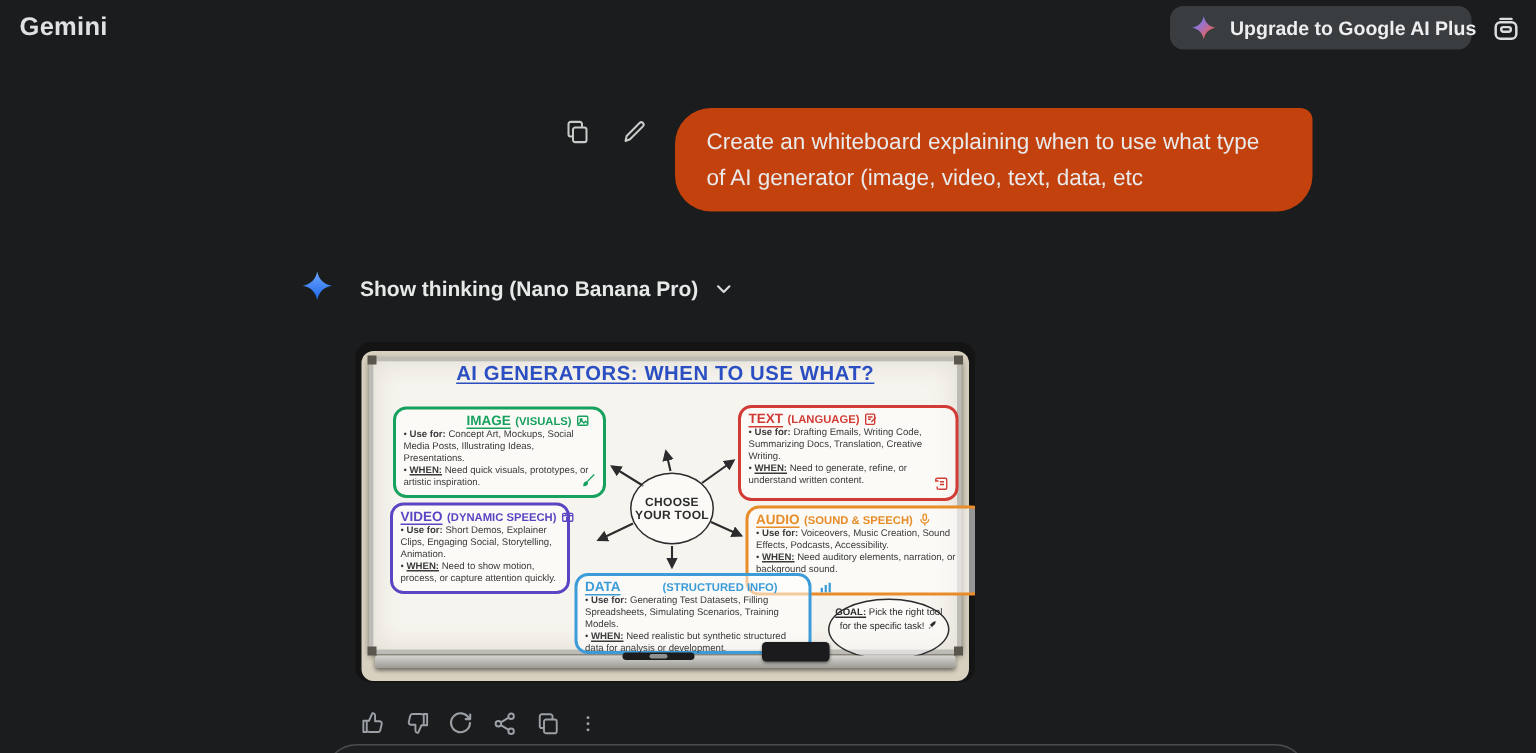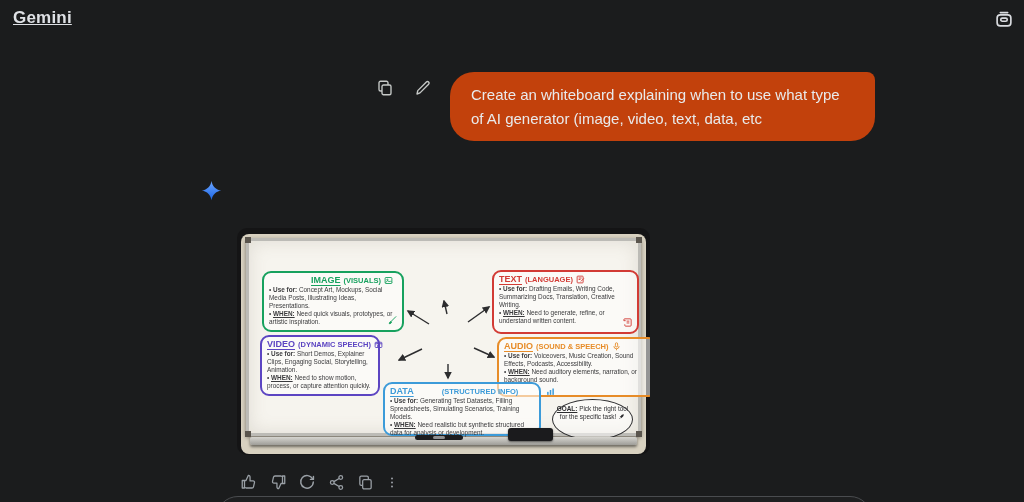--- a/index.html
+++ b/index.html
@@ -4,21 +4,21 @@
 <style>
   * { margin:0; padding:0; box-sizing:border-box; }
   html,body { background:#101011; }
   #app {
     position:relative; width:1024px; height:502px;
     background:#1b1c1d; overflow:hidden;
     font-family:"Liberation Sans", sans-serif;
     color:#e3e3e3;
   }
   
-  .logo { position:absolute; left:13px; top:8px; font-size:17px; font-weight:600; color:#dfe1e5; letter-spacing:.2px; cursor:pointer;text-decoration:underline; }
+  .logo { position:absolute; left:13px; top:8px; font-size:17px; font-weight:600; color:#dfe1e5; letter-spacing:.2px; cursor:pointer; }
   .upgrade-btn {
     position:absolute; left:780px; top:4px; height:29px; width:201px;
     background:#3a3d40; border-radius:9px; display:flex; align-items:center;
     gap:9px; padding:0 14px; cursor:pointer;
   }
   .upgrade-btn span.lbl { font-size:13px; font-weight:600; color:#eceeef; white-space:nowrap; }
   .icon-btn { position:absolute; display:flex; align-items:center; justify-content:center; cursor:pointer; color:#dadce0; }
   .toolbox { left:992px; top:7px; width:24px; height:24px; }
 
   
@@ -104,20 +104,36 @@
     border:1px solid #4a4c4f; border-radius:24px; background:#1e1f20; cursor:text;
   }
 </style>
 </head>
 <body>
 
 <div id="app">
 
   <div class="logo">Gemini</div>
 
+  <div class="upgrade-btn">
+    <span style="display:flex">
+      <svg width="17" height="17" viewBox="0 0 24 24">
+        <defs>
+          <linearGradient id="g-multi" x1="0" y1="0" x2="1" y2="1">
+            <stop offset="0" stop-color="#4f86ec"></stop>
+              <stop offset=".4" stop-color="#9b72cb"></stop>
+            <stop offset=".7" stop-color="#d96570"></stop>
+              <stop offset="1" stop-color="#1ea446"></stop>
+          </linearGradient>
+        </defs>
+        <path d="M12 1 C13.2 7.2 16.8 10.8 23 12 C16.8 13.2 13.2 16.8 12 23 C10.8 16.8 7.2 13.2 1 12 C7.2 10.8 10.8 7.2 12 1 Z" fill="url(#g-multi)"></path>
+      </svg>
+    </span>
+    <span class="lbl">Upgrade to Google AI Plus</span>
+  </div>
 
   <div class="icon-btn toolbox">
     <svg width="22" height="22" viewBox="0 0 24 24" fill="none" stroke="currentColor" stroke-width="1.8" stroke-linecap="round">
       <path d="M8 5 h8"></path>
       <rect x="4.5" y="7.5" width="15" height="12" rx="3.5"></rect>
       <rect x="8.5" y="11" width="7" height="3.4" rx="1.6"></rect>
     </svg>
   </div>
 
   <div class="msg-tool tool-copy">
@@ -140,30 +156,39 @@
     <svg width="21" height="21" viewBox="0 0 24 24">
       <defs>
         <linearGradient id="g-blue" x1="0" y1="0" x2="0" y2="1">
           <stop offset="0" stop-color="#6ea6ff"></stop>
             <stop offset="1" stop-color="#1a66e8"></stop>
         </linearGradient>
       </defs>
       <path d="M12 1 C13.2 7.2 16.8 10.8 23 12 C16.8 13.2 13.2 16.8 12 23 C10.8 16.8 7.2 13.2 1 12 C7.2 10.8 10.8 7.2 12 1 Z" fill="url(#g-blue)"></path>
     </svg>
   </div>
+  <div class="thinking">
+    <span class="lbl">Show thinking (Nano Banana Pro)</span>
+    <span class="chev">
+      <svg width="13" height="13" viewBox="0 0 24 24" fill="none" stroke="currentColor" stroke-width="2.6" stroke-linecap="round" stroke-linejoin="round">
+        <path d="M5 9 l7 7 7-7"></path>
+      </svg>
+    </span>
+  </div>
 
   <div class="photo">
     <div class="wall"></div>
     <div class="board">
       <div class="cap" style="left:-4px;top:-4px"></div>
       <div class="cap" style="right:-4px;top:-4px"></div>
       <div class="cap" style="left:-4px;bottom:-4px"></div>
       <div class="cap" style="right:-4px;bottom:-4px"></div>
     </div>
 
+    <div class="wb-title" style="color: rgb(43, 79, 194);">AI GENERATORS: WHEN TO USE WHAT?</div>
 
     <svg class="arrows" width="413" height="227" viewBox="0 0 413 227">
       <defs>
         <marker id="ah" viewBox="0 0 10 10" refX="8" refY="5" markerWidth="5.5" markerHeight="5.5" orient="auto">
           <path d="M0 0 L10 5 L0 10 z" fill="#2c2c2e"></path>
         </marker>
       </defs>
       <g stroke="#2c2c2e" stroke-width="1.4">
         <line x1="192" y1="96" x2="171" y2="83" marker-end="url(#ah)"></line>
         <line x1="210" y1="86" x2="207" y2="73" marker-end="url(#ah)"></line>
@@ -269,20 +294,24 @@
               <rect x="17" y="4" width="4" height="17"></rect>
           </svg>
         </span>
       </div>
       <div class="wb-body">
         <p class="use"><span class="lbl">Use for:</span><span> Generating Test Datasets, Filling Spreadsheets, Simulating Scenarios, Training Models.</span></p>
         <p class="when"><span class="lbl">WHEN:</span><span> Need realistic but synthetic structured data for analysis or development.</span></p>
       </div>
     </div>
 
+    <div class="wb-circle">
+      <span>CHOOSE</span>
+      <span>YOUR TOOL</span>
+    </div>
 
     <div class="wb-goal">
       <span class="lbl">GOAL:</span><span> Pick the right tool for the specific task!</span>
       <span style="display:inline-flex;vertical-align:-1px">
         <svg width="7" height="7" viewBox="0 0 24 24" fill="#2c2c2e">
             <path d="M20 4 c-5 0-9 3-11 7 l-3 1 3 3 3 3 1-3 c4-2 7-6 7-11 z M7 17 c-2 1-3 4-3 4 s3-1 4-3 z"></path>
           </svg>
       </span>
     </div>
 

